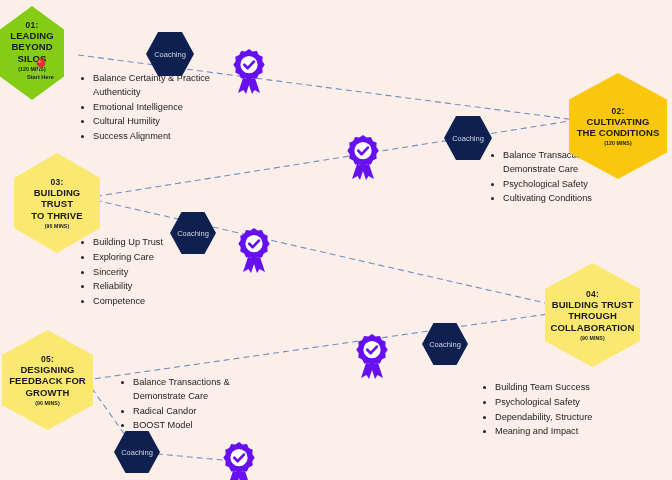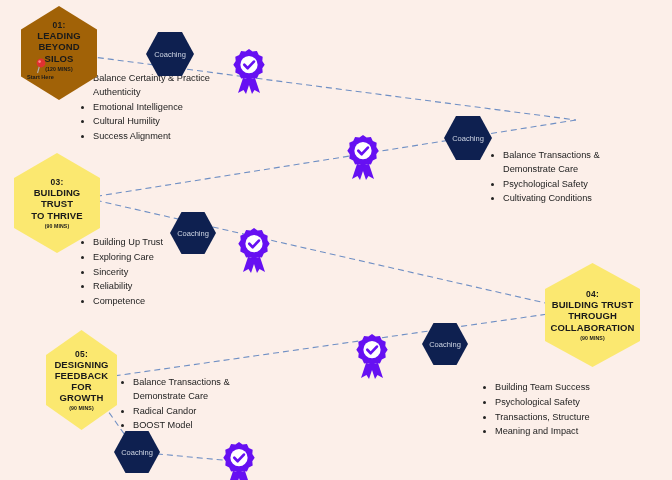--- a/index.html
+++ b/index.html
@@ -63,54 +63,60 @@
 
       <path d="M 86 198 L 576 310"></path>
 
       <path d="M 576 310 L 86 380"></path>
 
       <path d="M 86 380 L 137 452"></path>
       <path d="M 137 452 L 243 462"></path>
     </g>
   </svg>
 
-  <div class="hex" style="left:21px;top:6px;width:76px;height:94px;background:#a16207;">
+  <div class="hex" style="left:0;top:6px;width:64px;height:94px;background:#84cc16;">
     <div class="num">01:</div>
     <div class="ttl">LEADING</div>
     <div class="ttl">BEYOND SILOS</div>
     <div class="dur">(120 MINS)</div>
     <div style="height:14px"></div>
   </div>
 
   <div class="pin-wrap" style="left:27px;top:57px;">
     <svg width="16" height="17" viewBox="0 0 16 17">
       <line x1="7.5" y1="9" x2="5.5" y2="16" stroke="#b5b5b5" stroke-width="1.1"></line>
       <circle cx="9" cy="6" r="4.4" fill="#e03131"></circle>
       <circle cx="7.6" cy="4.6" r="1.3" fill="#ff8787"></circle>
     </svg>
     <div class="start-label">Start Here</div>
   </div>
 
+  <div class="hex" style="left:569px;top:73px;width:98px;height:106px;background:#f9c80e;">
+    <div class="num">02:</div>
+    <div class="ttl">CULTIVATING</div>
+    <div class="ttl">THE CONDITIONS</div>
+    <div class="dur">(120 MINS)</div>
+  </div>
 
   <div class="hex" style="left:14px;top:153px;width:86px;height:100px;background:#fbe870;">
     <div class="num">03:</div>
     <div class="ttl">BUILDING TRUST</div>
     <div class="ttl">TO THRIVE</div>
     <div class="dur">(90 MINS)</div>
   </div>
 
   <div class="hex" style="left:545px;top:263px;width:95px;height:104px;background:#fbe870;text-align:center;">
     <div class="num">04:</div>
     <div class="ttl">BUILDING TRUST</div>
     <div class="ttl">THROUGH</div>
     <div class="ttl">COLLABORATION</div>
     <div class="dur">(90 MINS)</div>
   </div>
 
-  <div class="hex" style="left:2px;top:330px;width:71px;height:100px;background:#fbe870;margin-left:44px;">
+  <div class="hex" style="left:2px;top:330px;width:91px;height:100px;background:#fbe870;">
     <div class="num">05:</div>
     <div class="ttl">DESIGNING</div>
     <div class="ttl">FEEDBACK FOR</div>
     <div class="ttl">GROWTH</div>
     <div class="dur">(90 MINS)</div>
   </div>
 
   <div class="coach" style="left:146px;top:32px;width:48px;height:44px;">
     <span>Coaching</span>
   </div>
@@ -201,21 +207,21 @@
       <li>Sincerity</li>
       <li>Reliability</li>
       <li>Competence</li>
     </ul>
   </div>
 
   <div class="bullets" style="left:484px;top:381px;width:165px;">
     <ul>
       <li>Building Team Success</li>
       <li>Psychological Safety</li>
-      <li>Transactions, Structure</li>
+      <li>Dependability, Structure</li>
       <li>Meaning and Impact</li>
     </ul>
   </div>
 
   <div class="bullets" style="left:122px;top:376px;width:152px;">
     <ul>
       <li>Balance Transactions &amp; Demonstrate Care</li>
       <li>Radical Candor</li>
       <li>BOOST Model</li>
     </ul>

